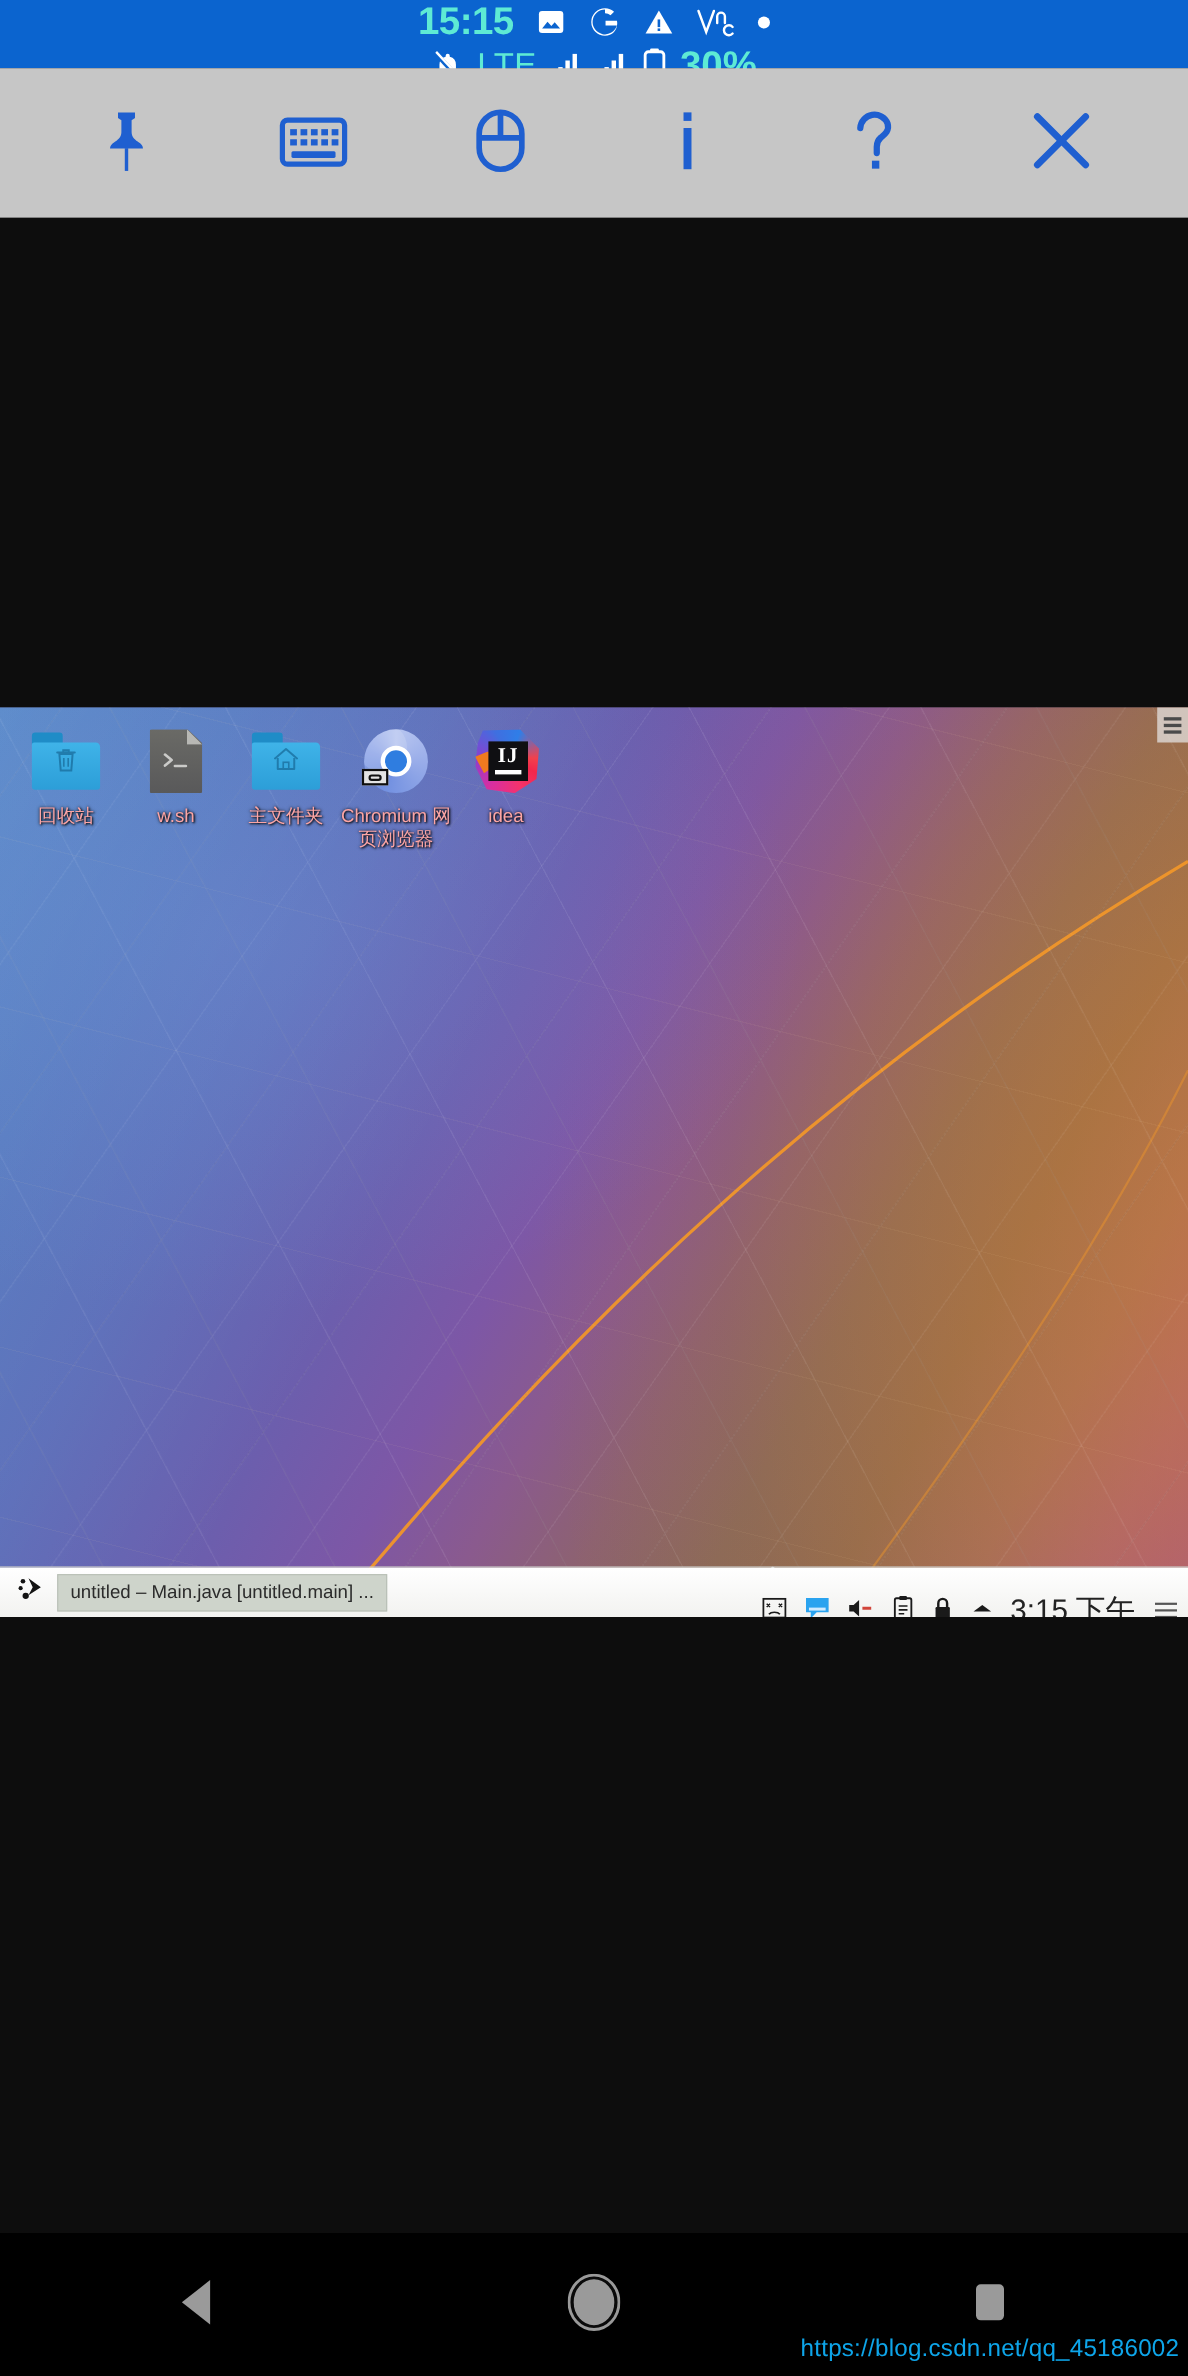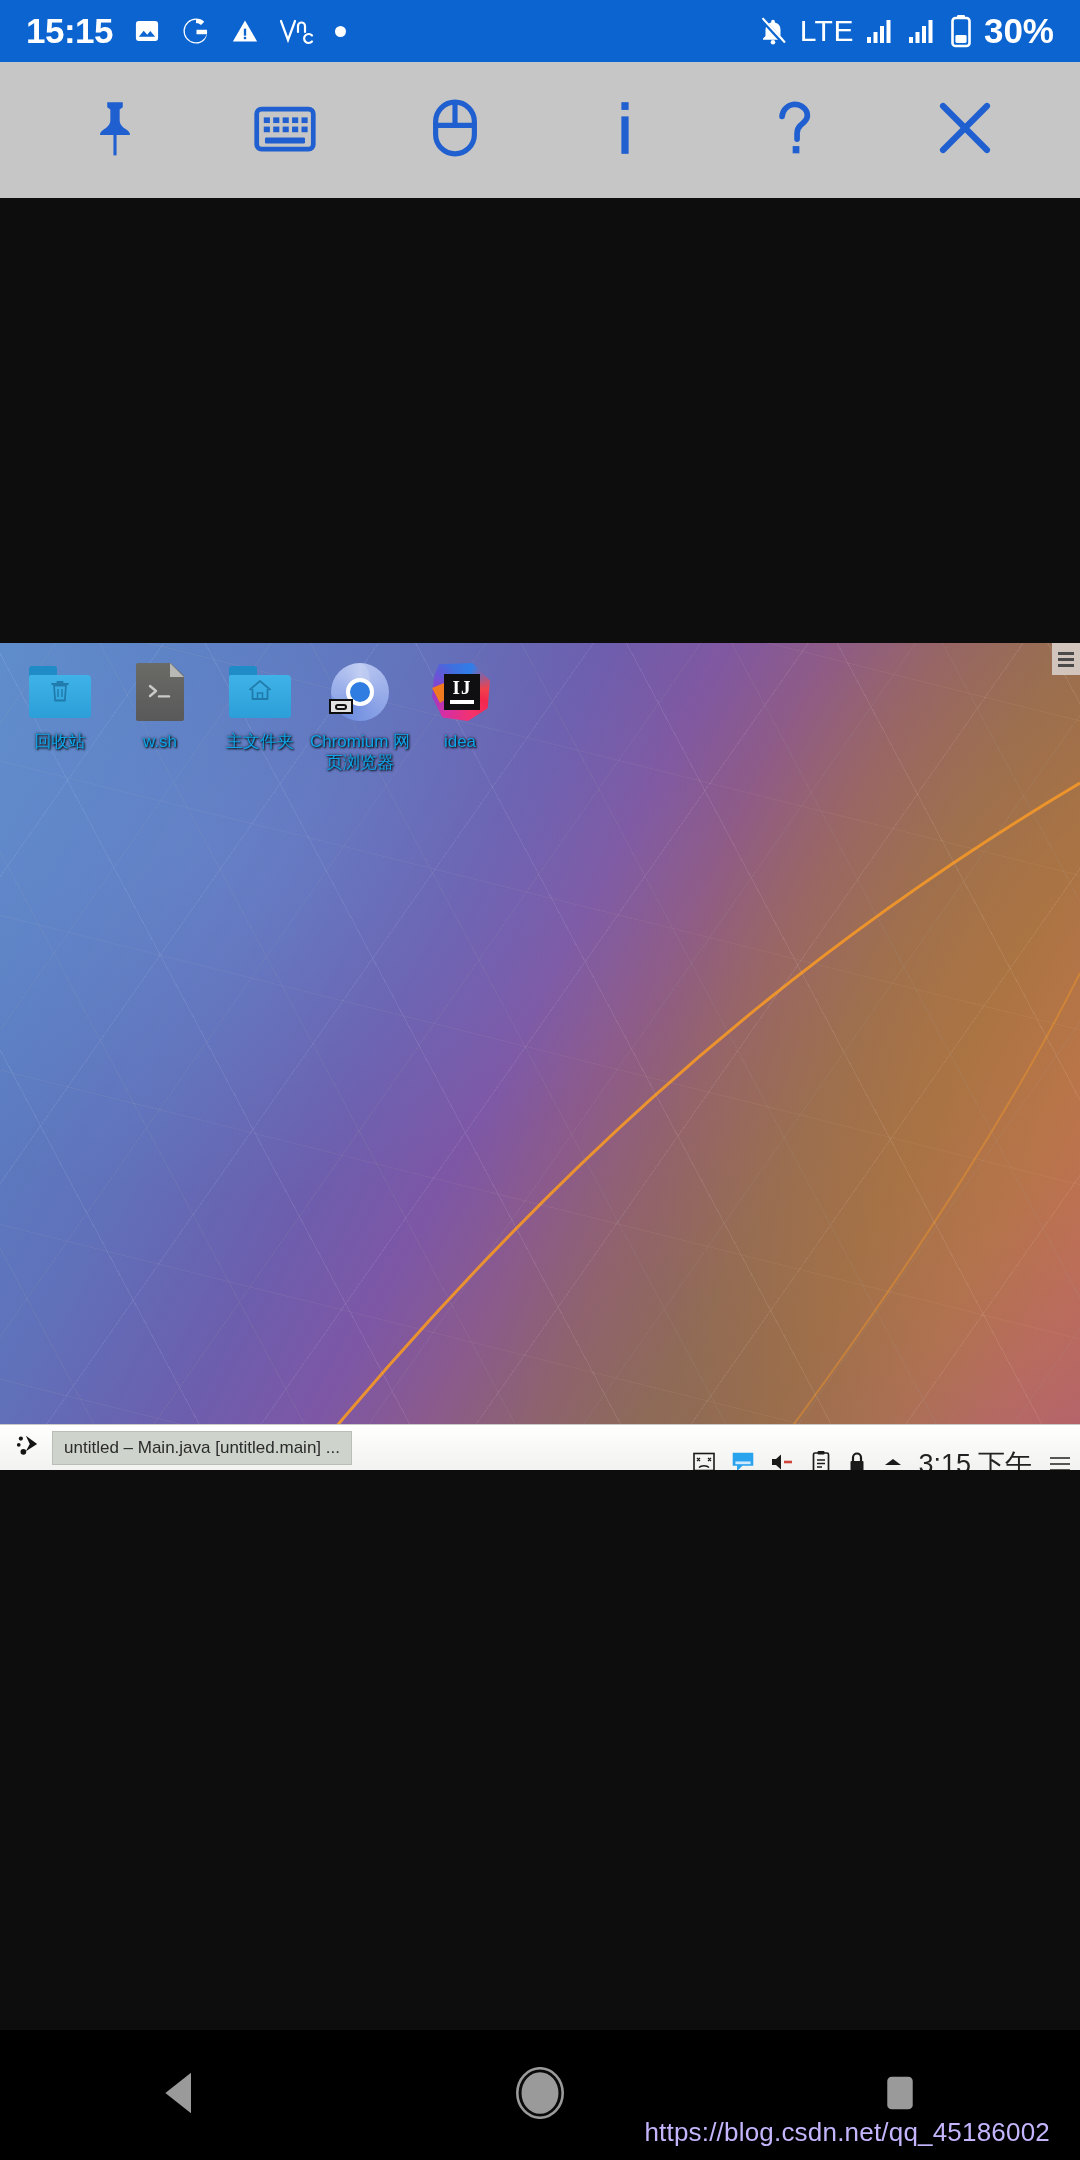--- a/index.html
+++ b/index.html
@@ -7,23 +7,24 @@
     width:1080px; height:2160px;
     background:#0d0d0d;
     font-family:"Liberation Sans", sans-serif;
     overflow:hidden;
   }
   #screen { position:relative; width:1080px; height:2160px; background:#0d0d0d; }
 
   
   .statusbar{
     position:absolute; left:0; top:0; width:1080px; height:62px;
-    background:#0b64cf; color:#ffffff;
+    background:#0b64cf; color:#5eead4;
     display:flex; align-items:center; justify-content:space-between;
     padding:0 26px;
+    flex-direction:column;
   }
   .sb-left{ display:flex; align-items:center; gap:20px; }
   .sb-right{ display:flex; align-items:center; gap:12px; }
   .sb-time{ font-size:35px; font-weight:700; letter-spacing:-0.5px; }
   .sb-ico{ display:flex; align-items:center; justify-content:center; }
   .lte-text{ font-size:30px; font-weight:400; letter-spacing:0.5px; }
   .batt-text{ font-size:35px; font-weight:700; }
   .dot-ico{ width:11px; height:11px; border-radius:50%; background:#fff; }
 
   
@@ -82,21 +83,21 @@
     background:
       linear-gradient(118deg, rgba(255,255,255,0.10) 0%, rgba(255,255,255,0.0) 40%),
       radial-gradient(ellipse 80% 70% at 20% 25%, rgba(120,160,230,0.22) 0%, rgba(0,0,0,0) 60%);
   }
 
   
   .dicons{ position:absolute; left:0; top:0; width:100%; padding:18px 0 0 10px; display:flex; }
   .dicon{ width:100px; display:flex; flex-direction:column; align-items:center; margin-right:0; }
   .dicon .glyph{ width:62px; height:62px; position:relative; }
   .dicon .dlabel{
-    margin-top:9px; font-size:17px; color:#0ea5e9; text-align:center; line-height:1.22;
+    margin-top:9px; font-size:17px; color:#fca5a5; text-align:center; line-height:1.22;
     text-shadow:1px 1px 2px rgba(0,0,0,0.95), 0 0 3px rgba(0,0,0,0.85);
     white-space:pre-line; width:112px;
   }
   .dicon.chromium .dlabel{ }
 
   
   .folder{ width:62px; height:52px; position:absolute; left:0; top:5px; }
   .folder .tab{ position:absolute; left:0; top:0; width:28px; height:11px; background:#1f8cc7; border-radius:3px 3px 0 0; }
   .folder .body{ position:absolute; left:0; top:9px; width:62px; height:43px; background:linear-gradient(180deg,#3fb3e8,#2c9ed8); border-radius:2px 4px 3px 3px; }
 
@@ -173,22 +174,22 @@
   .tray-burger span{ display:block; width:20px; height:2px; background:#555; }
 
   
   .navbar{
     position:absolute; left:0; bottom:0; width:1080px; height:130px;
     background:#000; display:flex; align-items:center; justify-content:space-around;
   }
   .nav-btn{ width:110px; height:110px; display:flex; align-items:center; justify-content:center; }
 
   .watermark{
-    position:absolute; right:30px; bottom:12px;
-    font-size:26px; color:#c4b5fd; letter-spacing:0.2px;
+    position:absolute; right:8px; bottom:12px;
+    font-size:22px; color:#0ea5e9; letter-spacing:0.2px;
   }
 </style>
 </head>
 <body>
 
 <div id="screen">
 
   <div class="statusbar">
     <div class="sb-left">
       <div class="sb-time">15:15</div>

